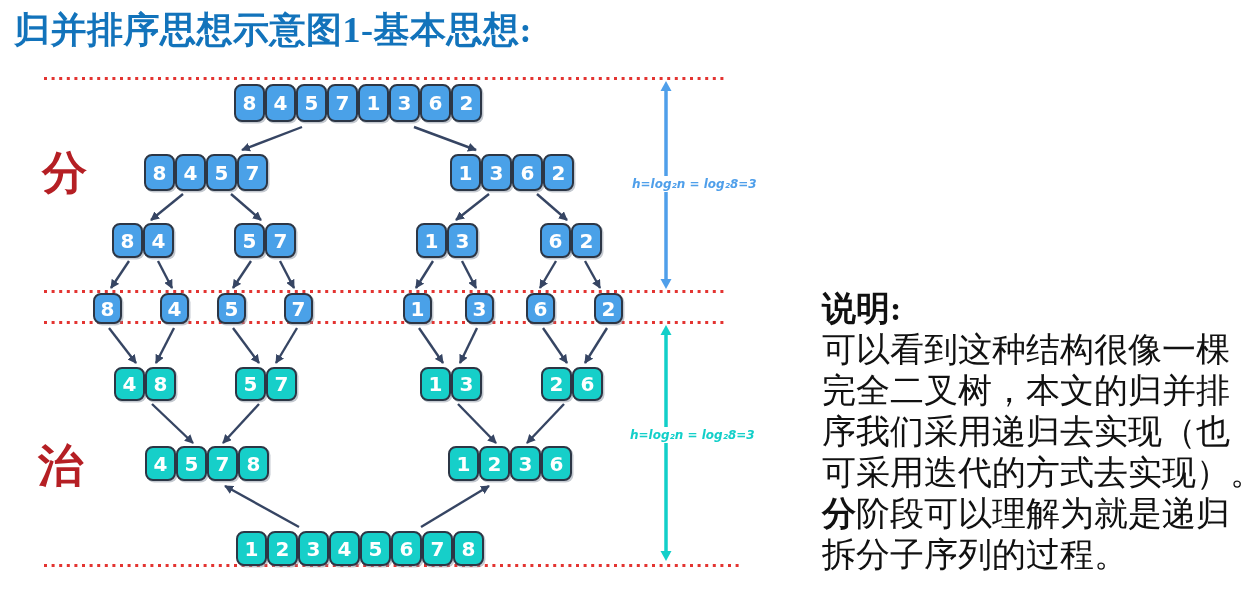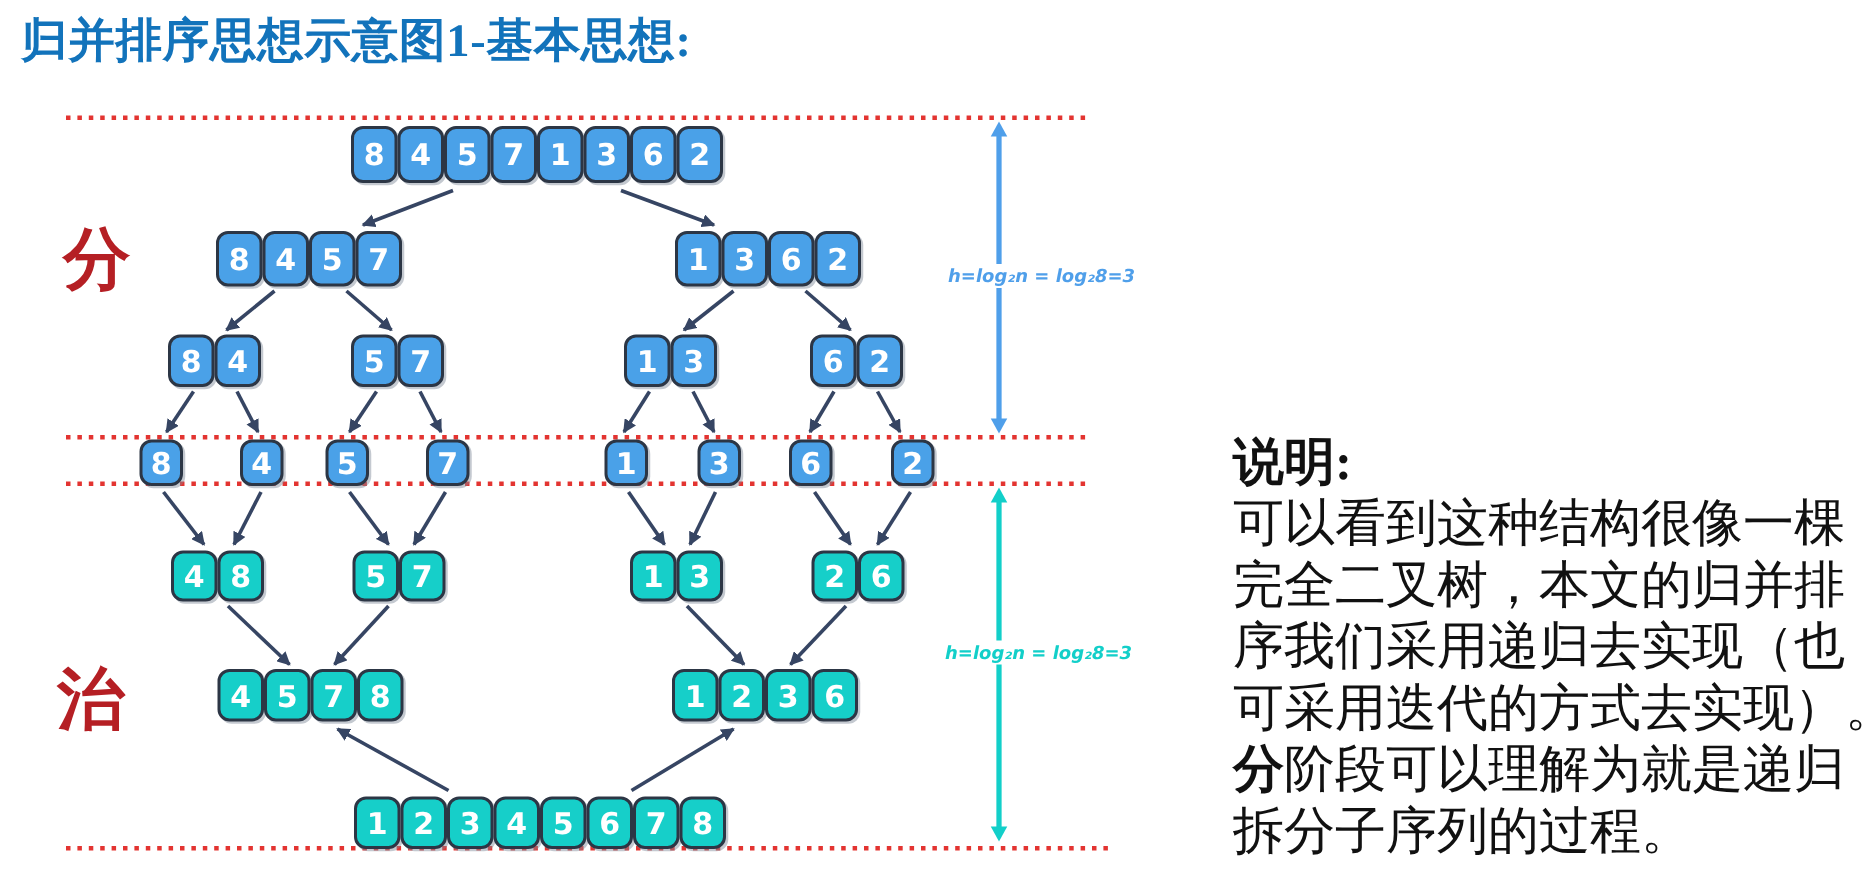--- a/index.html
+++ b/index.html
@@ -2,21 +2,21 @@
 <html style="--title-blue: #1273bb; --box-blue: #4aa1e8; --box-teal: #16cfc9; --box-border: #2c3645; --phase-red: #b51f24; --measure-blue: #4f9fea; --measure-teal: #12cfc9; --note-text: #111111;"><head>
 <meta charset="utf-8">
 <style>
   html,body{margin:0;padding:0;}
   body{
     width:1246px;height:595px;position:relative;background:#ffffff;
     overflow:hidden;font-family:"Liberation Sans",sans-serif;
   }
   .title{
     position:absolute;left:14px;top:6px;margin:0;
-    font-family:"Liberation Serif",serif;font-weight:bold;font-size:31px;
+    font-family:"Liberation Serif",serif;font-weight:bold;font-size:36px;
     color:var(--title-blue);letter-spacing:0.5px;white-space:nowrap;
   }
   .diagram{position:absolute;left:0;top:0;width:760px;height:595px;}
   #diagram-svg{position:absolute;left:0;top:0;}
   #boxes{position:absolute;left:0;top:0;width:100%;height:100%;}
   .cell{
     position:absolute;box-sizing:border-box;
     border:2px solid var(--box-border);border-radius:8px;
     display:flex;align-items:center;justify-content:center;
     font:bold 20px "DejaVu Sans",sans-serif;color:#ffffff;

